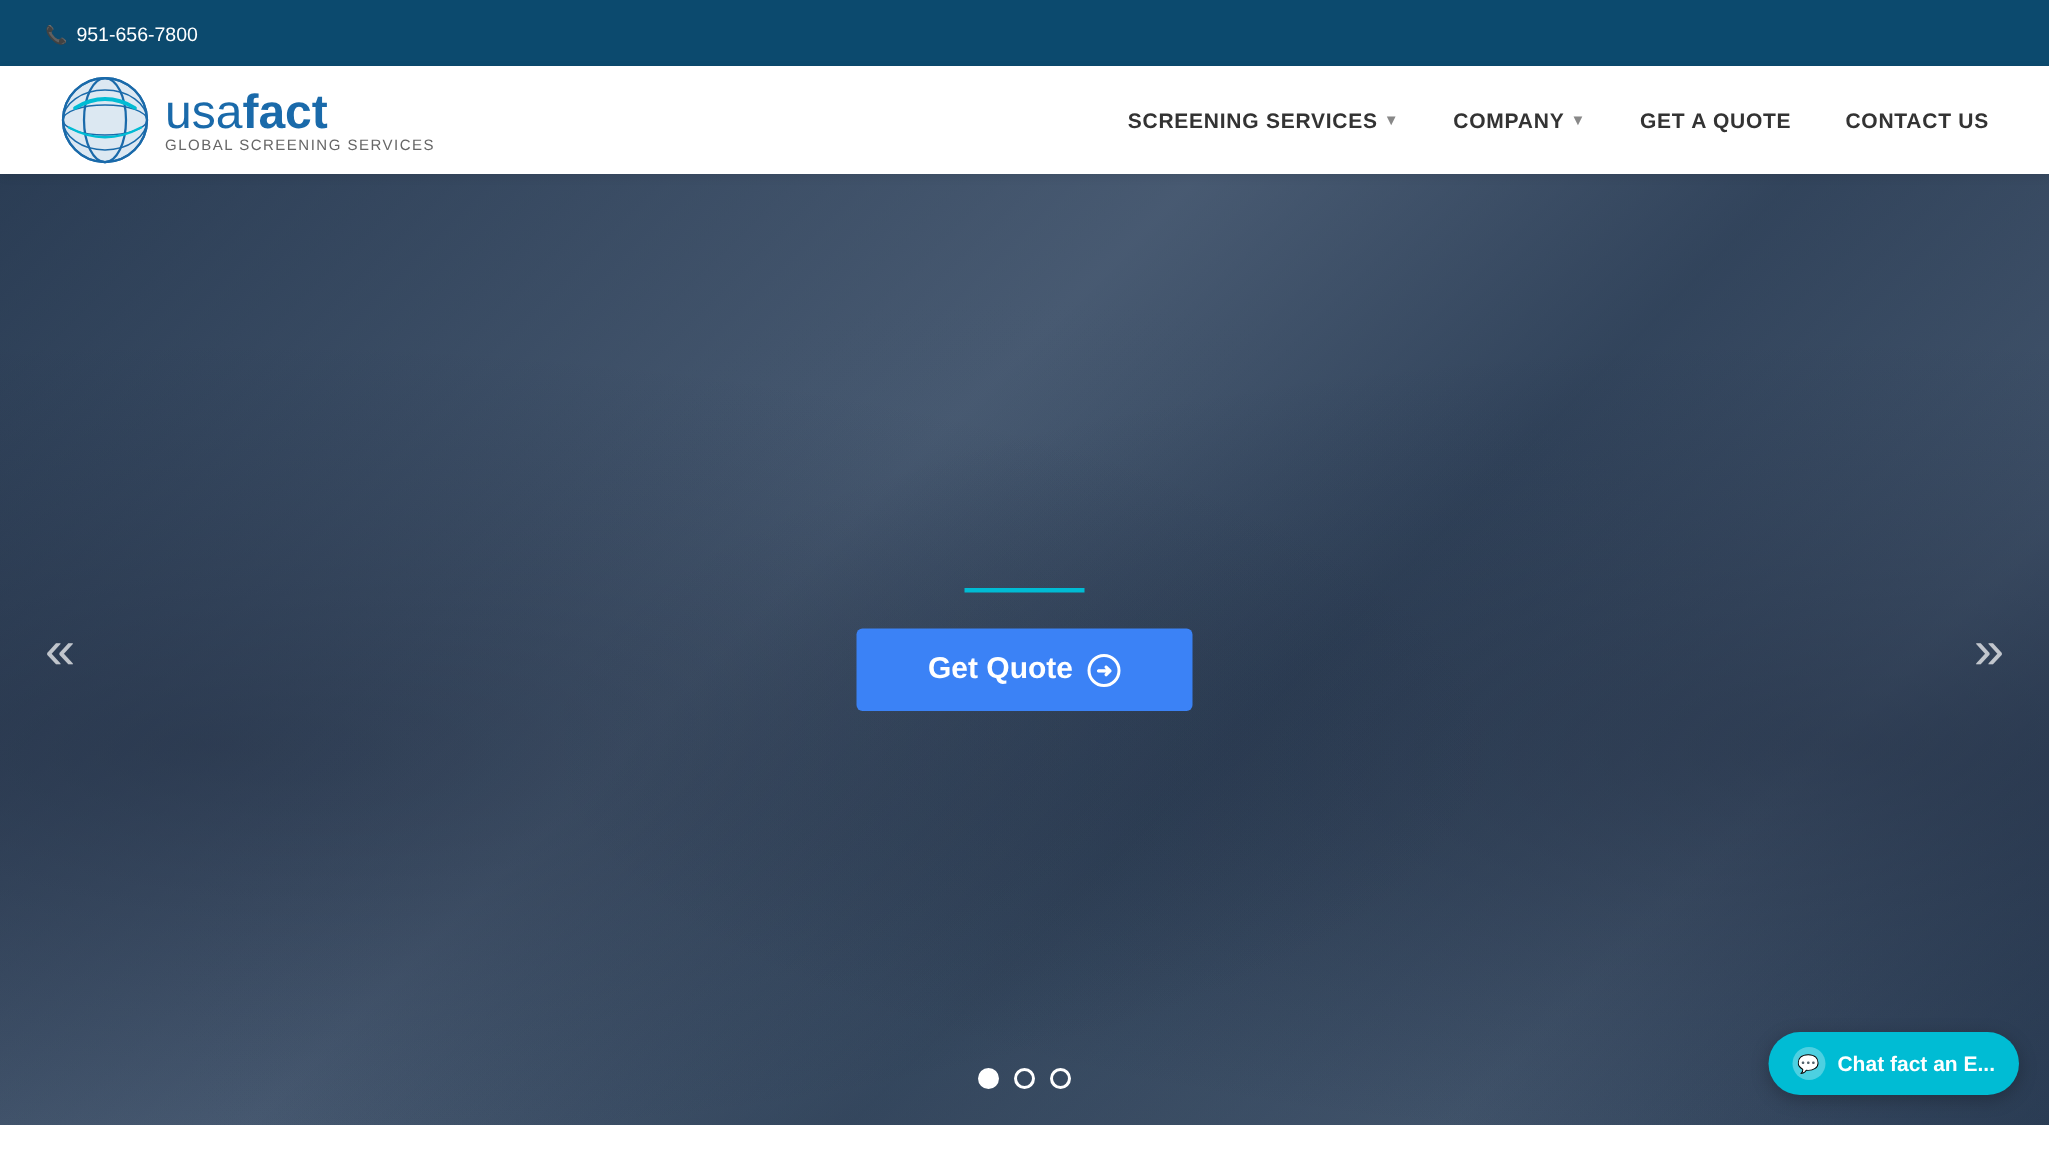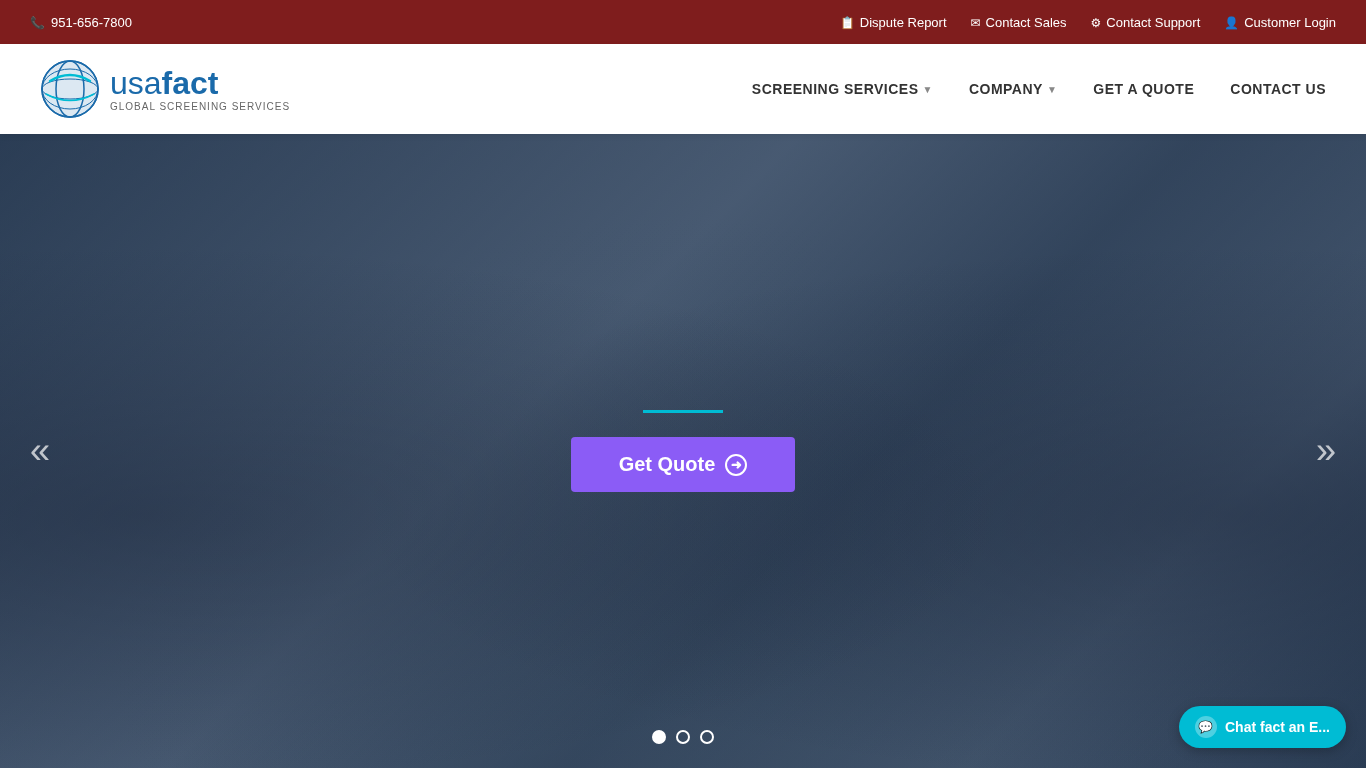--- a/index.html
+++ b/index.html
@@ -1,20 +1,20 @@
 <!DOCTYPE html>
 <html><head>
   <meta charset="utf-8">
   <style>
     * { margin: 0; padding: 0; box-sizing: border-box; }
     body { font-family: 'Segoe UI', Arial, sans-serif; width: 1366px; height: 768px; overflow: hidden; }
 
     
     .topbar {
-      background-color: #7f1d1d;
+      background-color: #0c4a6e;
       color: white;
       padding: 0 30px;
       height: 44px;
       display: flex;
       align-items: center;
       justify-content: space-between;
       font-size: 13px;
     }
     .topbar-left { display: flex; align-items: center; gap: 6px; }
     .topbar-right { display: flex; align-items: center; gap: 24px; }
@@ -23,21 +23,21 @@
       text-decoration: none;
       display: flex;
       align-items: center;
       gap: 5px;
       font-size: 13px;
     }
 
     
     .navbar {
       background: white;
-      height: 90px;
+      height: 72px;
       display: flex;
       align-items: center;
       justify-content: space-between;
       padding: 0 40px;
       box-shadow: 0 2px 6px rgba(0,0,0,0.08);
       position: relative;
       z-index: 10;
     }
     .logo-area { display: flex; align-items: center; gap: 10px; }
     .logo-globe {
@@ -122,21 +122,21 @@
       background: #00bcd4;
       margin: 0 auto 24px;
     }
     .hero-services {
       font-size: 15px;
       color: rgba(255,255,255,0.9);
       margin-bottom: 36px;
       letter-spacing: 0.3px;
     }
     .hero-btn {
-      background: #8b5cf6;
+      background: #3b82f6;
       color: white;
       border: none;
       padding: 16px 48px;
       font-size: 20px;
       font-weight: 600;
       border-radius: 4px;
       cursor: pointer;
       display: inline-flex;
       align-items: center;
       gap: 10px;
@@ -224,38 +224,20 @@
     .support-icon::before { content: '⚙'; font-size: 12px; }
     .user-icon::before { content: '👤'; font-size: 12px; }
   </style>
 </head>
 <body>
 
 <div class="topbar">
   <div class="topbar-left">
     <span class="phone-icon"></span>
     <span>951-656-7800</span>
-  </div>
-  <div class="topbar-right">
-    <a href="#">
-      <span class="document-icon"></span>
-      <span>Dispute Report</span>
-    </a>
-    <a href="#">
-      <span class="mail-icon"></span>
-      <span>Contact Sales</span>
-    </a>
-    <a href="#">
-      <span class="support-icon"></span>
-      <span>Contact Support</span>
-    </a>
-    <a href="#">
-      <span class="user-icon"></span>
-      <span>Customer Login</span>
-    </a>
   </div>
 </div>
 
 <nav class="navbar">
   <div class="logo-area">
 
     <svg class="logo-globe" viewBox="0 0 60 60" xmlns="http://www.w3.org/2000/svg">
       <circle cx="30" cy="30" r="28" fill="#1a6aaa" opacity="0.15" stroke="#1a6aaa" stroke-width="1"></circle>
       <ellipse cx="30" cy="30" rx="28" ry="28" fill="none" stroke="#1a6aaa" stroke-width="1.5"></ellipse>
       <ellipse cx="30" cy="30" rx="14" ry="28" fill="none" stroke="#1a6aaa" stroke-width="1.5"></ellipse>

